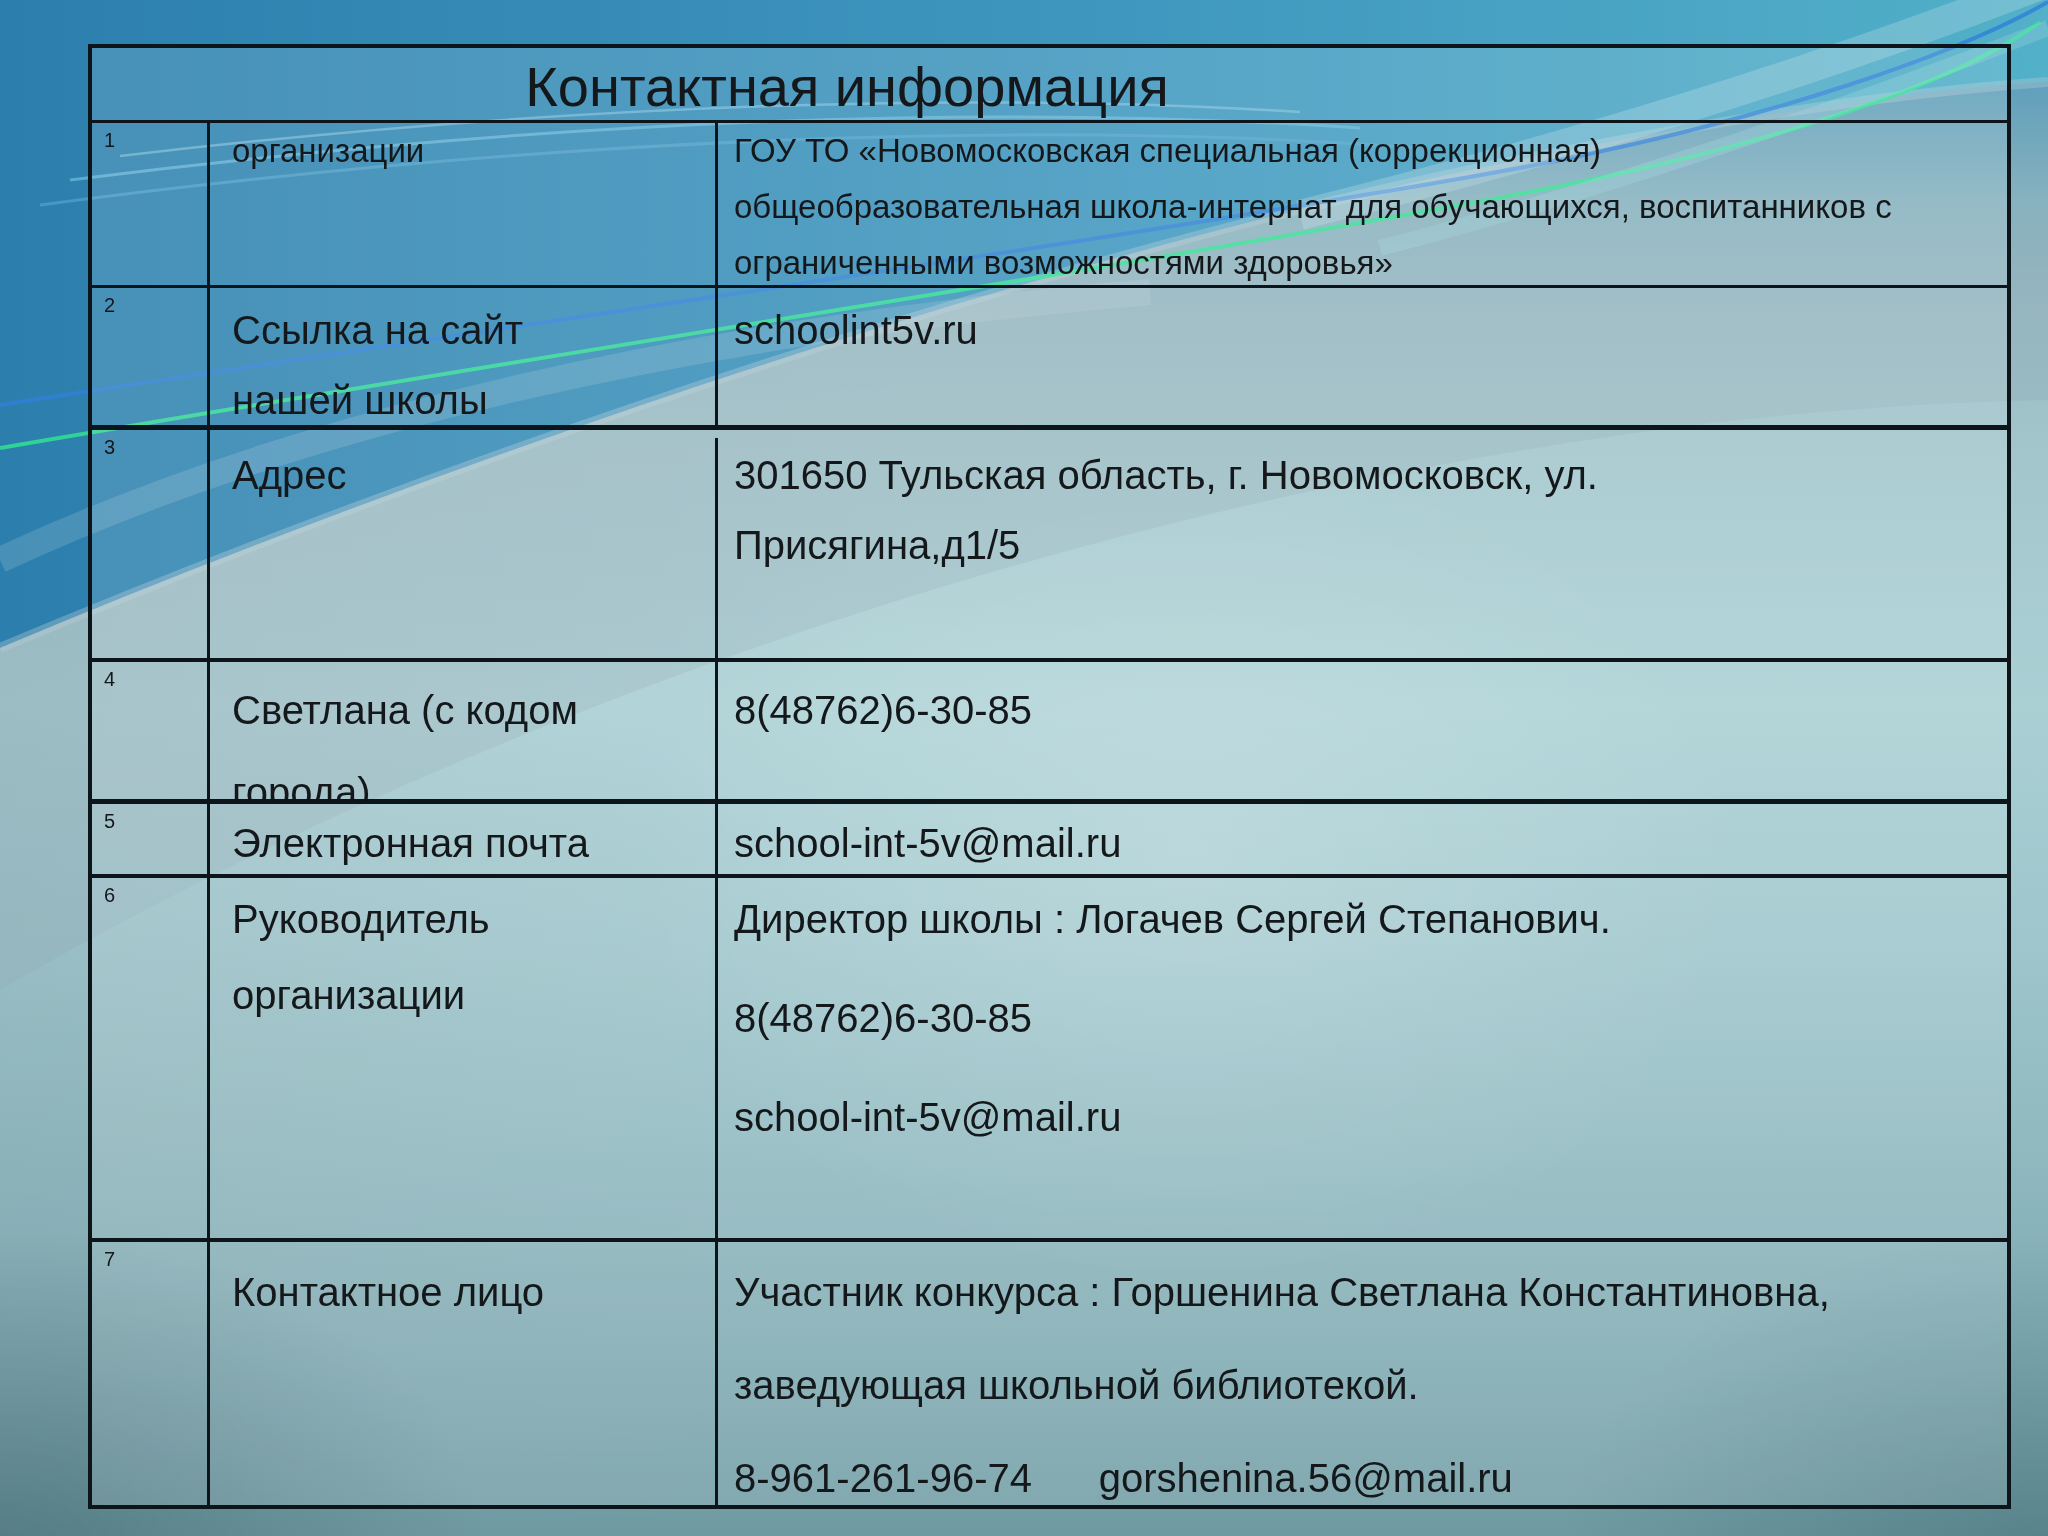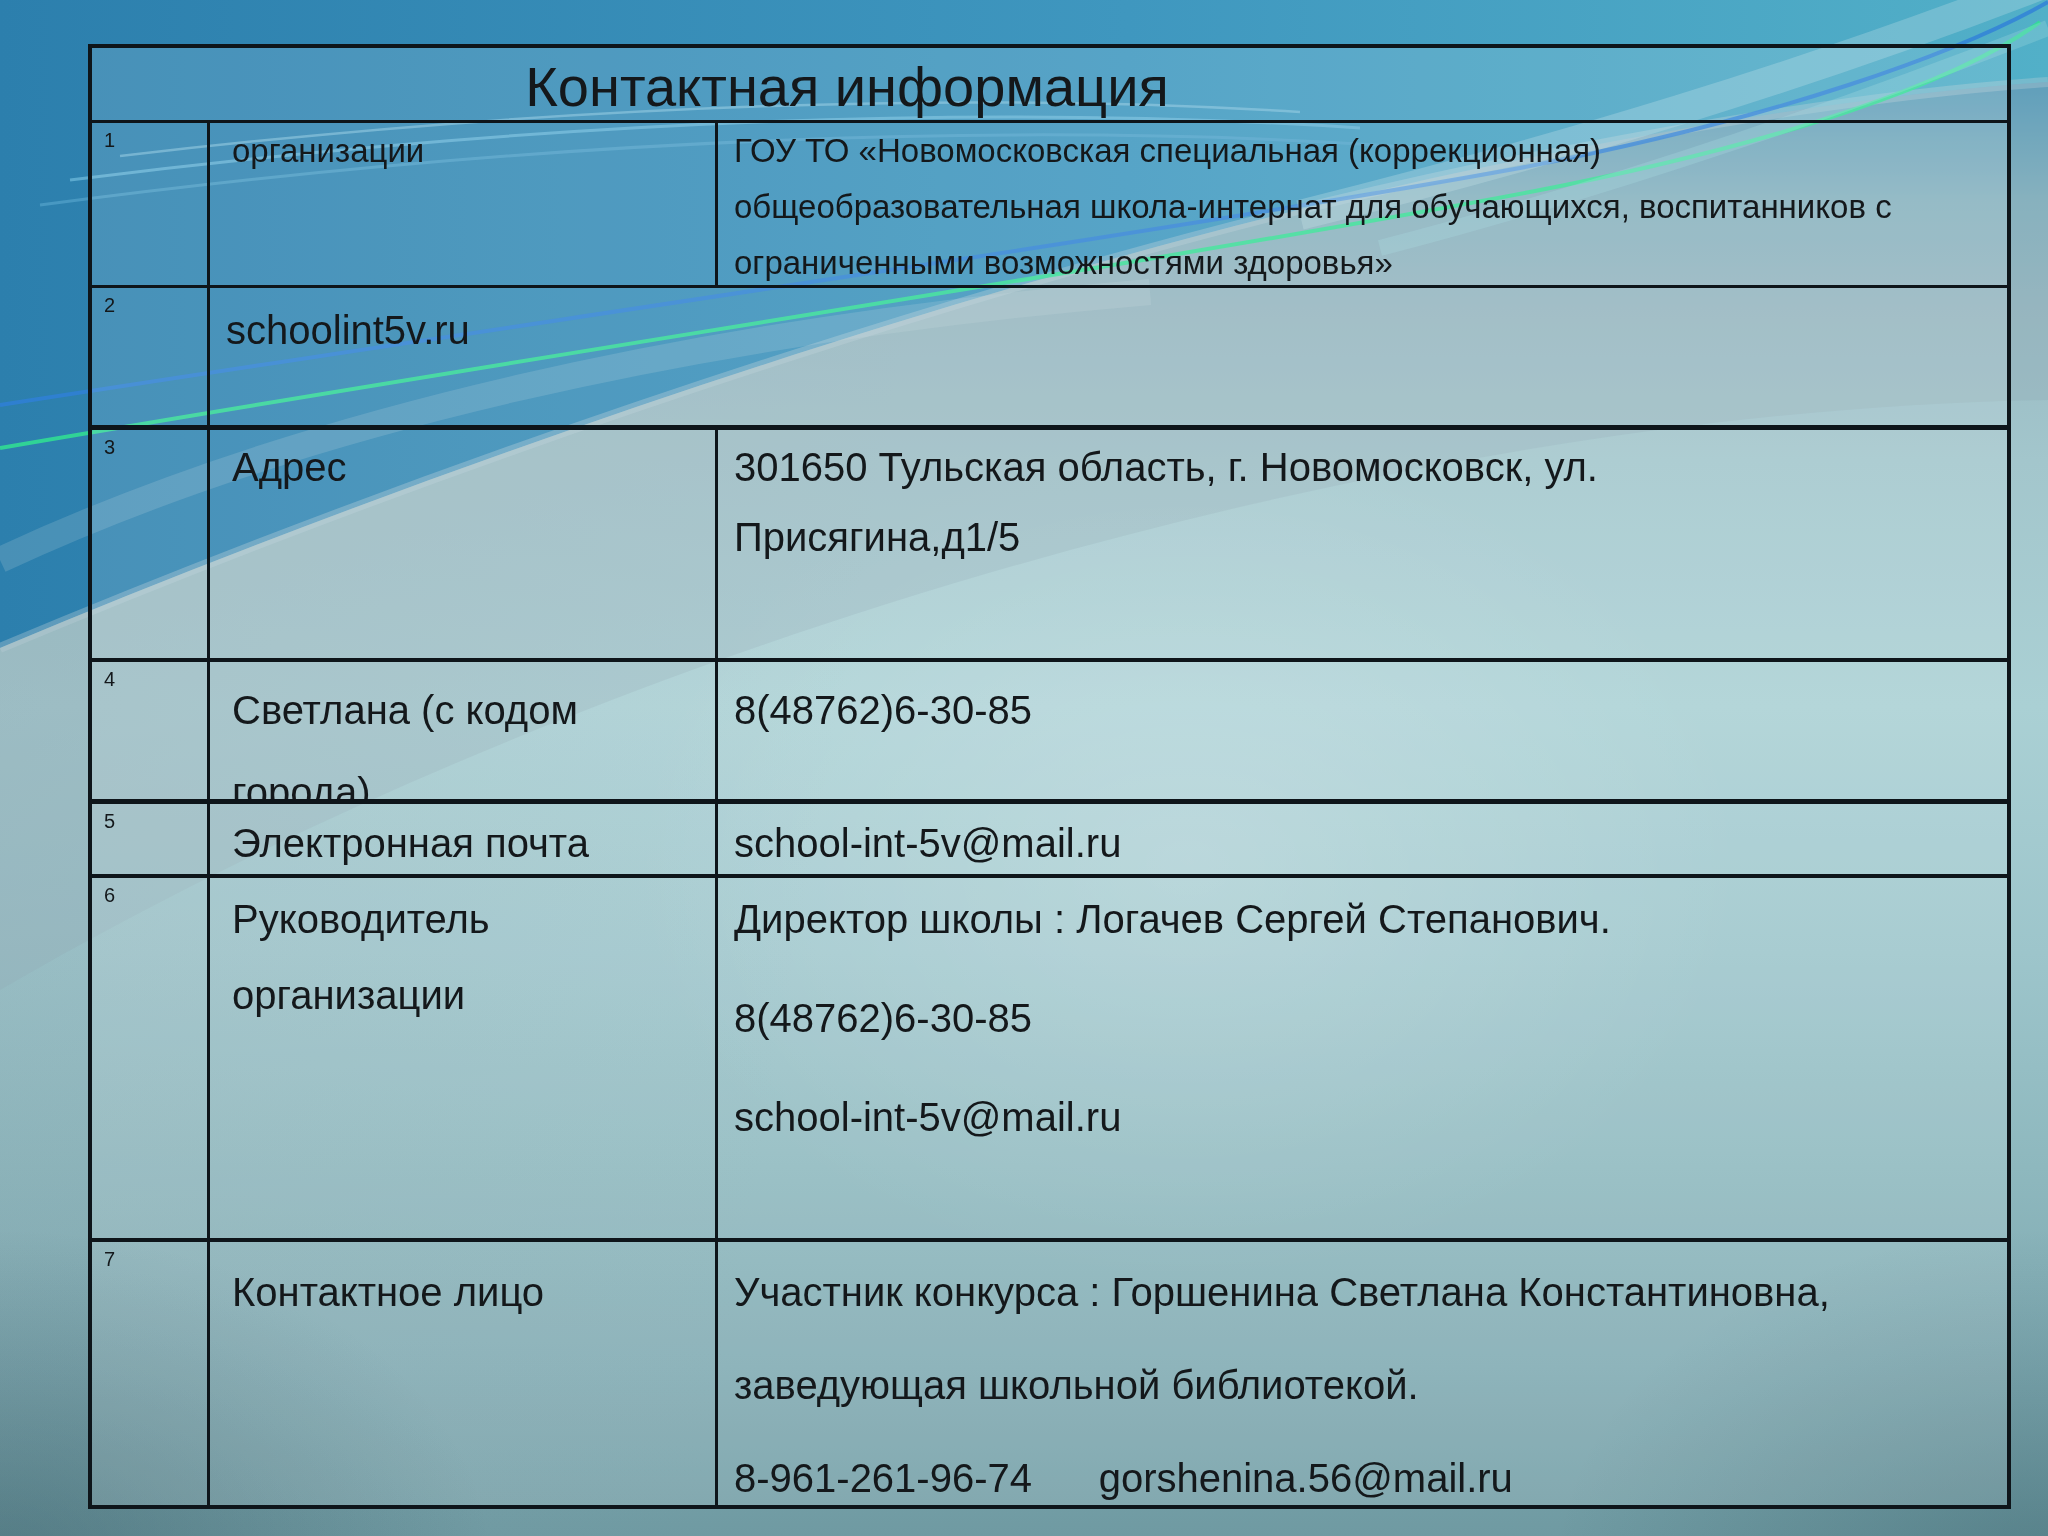--- a/index.html
+++ b/index.html
@@ -30,21 +30,21 @@
   .c-val{flex:1;padding-left:16px;font-size:40px;}
   .ln{white-space:pre-wrap;line-height:54px;}
   
   .hrow{height:75px;display:flex;align-items:flex-start;border-bottom:3px solid #0e151a;box-sizing:border-box;}
   .htitle{width:100%;box-sizing:border-box;padding:8px 405px 0 0;text-align:center;font-size:56px;line-height:62px;}
   
   .r1{height:165px;}           .r1 .c-lbl,.r1 .c-val{font-size:33px;padding-top:6px;}
   .r1 .ln{line-height:44px;}   .r1 .ln + .ln{margin-top:12px;}
   .r2{height:142px;border-bottom-width:5px;} .r2 .c-lbl,.r2 .c-val{padding-top:15px;}
   .r2 .ln + .ln{margin-top:16px;}
-  .r3{height:232px;border-bottom-width:4px;} .r3 .c-lbl,.r3 .c-val{padding-top:10px;}
+  .r3{height:232px;border-bottom-width:4px;} .r3 .c-lbl,.r3 .c-val{padding-top:10px;margin-top:8px;}
   .r3 .ln + .ln{margin-top:16px;}
   .r4{height:142px;border-bottom-width:5px;} .r4 .c-lbl,.r4 .c-val{padding-top:21px;}
   .r4 .ln + .ln{margin-top:28px;}
   .r5{height:74px;border-bottom-width:4px;}  .r5 .c-lbl,.r5 .c-val{padding-top:12px;}
   .r6{height:364px;border-bottom-width:4px;} .r6 .c-lbl,.r6 .c-val{padding-top:14px;}
   .r6 .c-val .ln + .ln{margin-top:45px;}     .r6 .c-lbl .ln + .ln{margin-top:22px;}
   .r7{flex:1;}                               .r7 .c-lbl,.r7 .c-val{padding-top:23px;}
   .r7 .c-val .ln + .ln{margin-top:39px;}
 </style>
 </head>
@@ -92,20 +92,24 @@
       </div>
       <div class="c c-val">
         <div class="ln">ГОУ ТО «Новомосковская специальная (коррекционная)</div>
         <div class="ln">общеобразовательная школа-интернат для обучающихся, воспитанников с</div>
         <div class="ln">ограниченными возможностями здоровья»</div>
       </div>
     </div>
 
     <div class="trow r2">
       <div class="c c-num"><span>2</span></div>
+      <div class="c c-lbl">
+        <div class="ln">Ссылка на сайт</div>
+        <div class="ln">нашей школы</div>
+      </div>
       <div class="c c-val">
         <div class="ln">schoolint5v.ru</div>
       </div>
     </div>
 
     <div class="trow r3">
       <div class="c c-num"><span>3</span></div>
       <div class="c c-lbl">
         <div class="ln">Адрес</div>
       </div>

